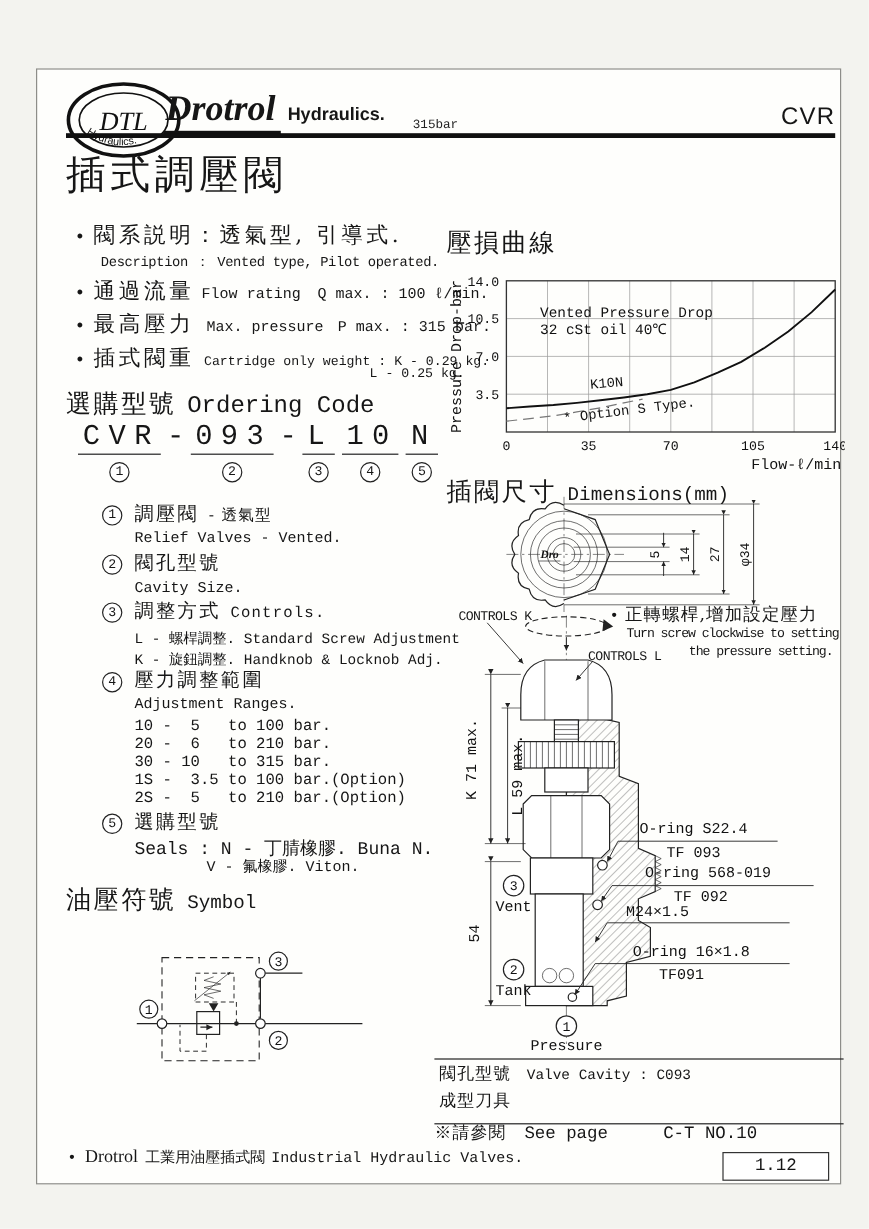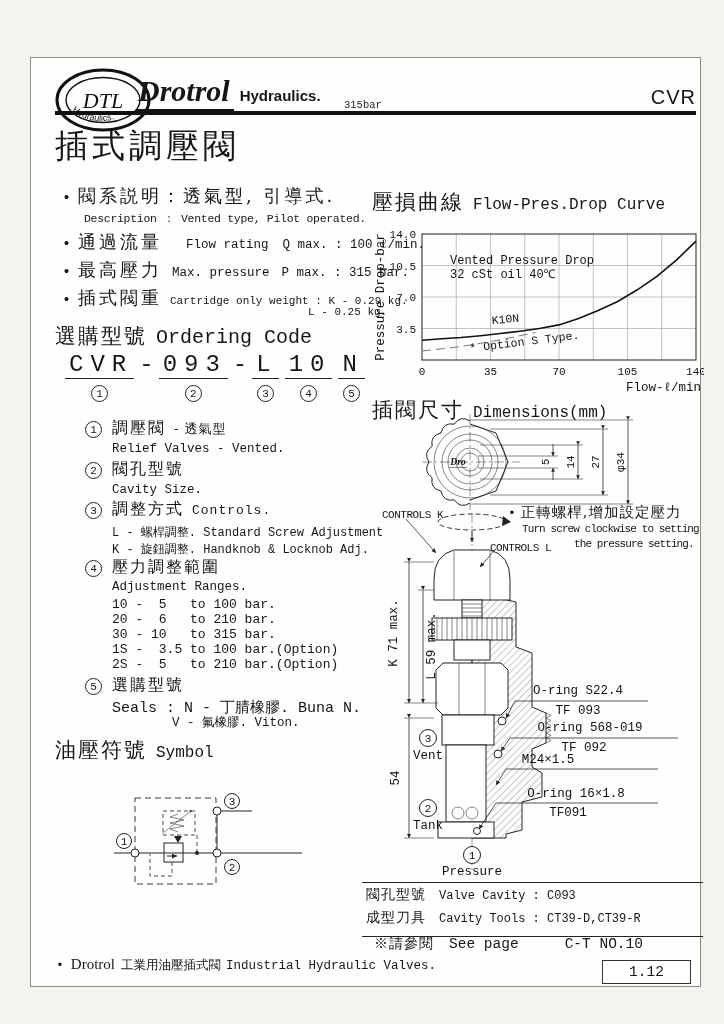--- a/index.html
+++ b/index.html
@@ -115,21 +115,21 @@
 </div>
 
 <div class="abs row" style="left:62px;top:184px">
   <span class="blt">•</span>
   <span class="cjk sp-zh">閥系説明：透氣型, 引導式.</span>
 </div>
 <div class="abs mono en-s" style="left:84px;top:211px">Description ： Vented type, Pilot operated.</div>
 <div class="abs row" style="left:62px;top:230px">
   <span class="blt">•</span>
   <span class="cjk sp-zh">通過流量</span>
-  <span class="mono sp-en" style="margin-left:24px">Flow rating</span>
+  <span class="mono sp-en" style="margin-left:6px">Flow rating</span>
   <span class="mono sp-en" style="margin-left:14px">Q max. : 100 ℓ/min.</span>
 </div>
 <div class="abs row" style="left:62px;top:258px">
   <span class="blt">•</span>
   <span class="cjk sp-zh">最高壓力</span>
   <span class="mono sp-en" style="margin-left:10px">Max. pressure</span>
   <span class="mono sp-en" style="margin-left:12px">P max. : 315 bar.</span>
 </div>
 <div class="abs row" style="left:62px;top:286px">
   <span class="blt">•</span>
@@ -229,21 +229,20 @@
   <circle cx="24" cy="75" r="7.5" class="pring"></circle>
   <text x="24" y="79" text-anchor="middle" class="pnum">1</text>
   <circle cx="132" cy="35" r="7.5" class="pring"></circle>
   <text x="132" y="39" text-anchor="middle" class="pnum">3</text>
   <circle cx="132" cy="101" r="7.5" class="pring"></circle>
   <text x="132" y="105" text-anchor="middle" class="pnum">2</text>
 </svg>
 
 <div class="abs row" style="left:372px;top:188px">
   <span class="cjk sec-zh">壓損曲線</span>
-  <span class="mono sec-en">Flow-Pres.Drop Curve</span>
 </div>
 <svg class="abs" style="left:370px;top:218px" width="334" height="178" viewBox="0 0 334 178">
   <g id="chart-dyn">
       <line x1="86.25" y1="16" x2="86.25" y2="142" class="grid"></line>
       <line x1="120.5" y1="16" x2="120.5" y2="142" class="grid"></line>
       <line x1="154.75" y1="16" x2="154.75" y2="142" class="grid"></line>
       <line x1="189" y1="16" x2="189" y2="142" class="grid"></line>
       <line x1="223.25" y1="16" x2="223.25" y2="142" class="grid"></line>
       <line x1="257.5" y1="16" x2="257.5" y2="142" class="grid"></line>
       <line x1="291.75" y1="16" x2="291.75" y2="142" class="grid"></line>
@@ -405,24 +404,23 @@
 <div class="abs mono note-en" style="left:522px;top:523px">Turn screw clockwise to setting</div>
 <div class="abs mono note-en" style="left:574px;top:538px">the pressure setting.</div>
 
 <div class="abs cav-tbl" style="left:362px;top:882px;width:337px">
   <div class="cav-row">
     <span class="cjk cav-zh">閥孔型號</span>
     <span class="mono cav-en">Valve Cavity : C093</span>
   </div>
   <div class="cav-row">
     <span class="cjk cav-zh">成型刀具</span>
-    <span class="mono cav-en">Cavity Tools : CT39-D,CT39-R</span>
   </div>
 </div>
-<div class="abs row" style="left:374px;top:935px">
+<div class="abs row" style="left:362px;top:935px">
   <span class="cjk see-zh">※請參閱</span>
   <span class="mono see-en">See page</span>
   <span class="mono see-val">C-T NO.10</span>
 </div>
 
 <div class="abs row" style="left:56px;top:956px">
   <span class="blt" style="font-size:13px;margin-right:0">•</span>
   <span class="ft-brand">Drotrol</span>
   <span class="cjk ft-zh">工業用油壓插式閥</span>
   <span class="mono ft-en">Industrial Hydraulic Valves.</span>

